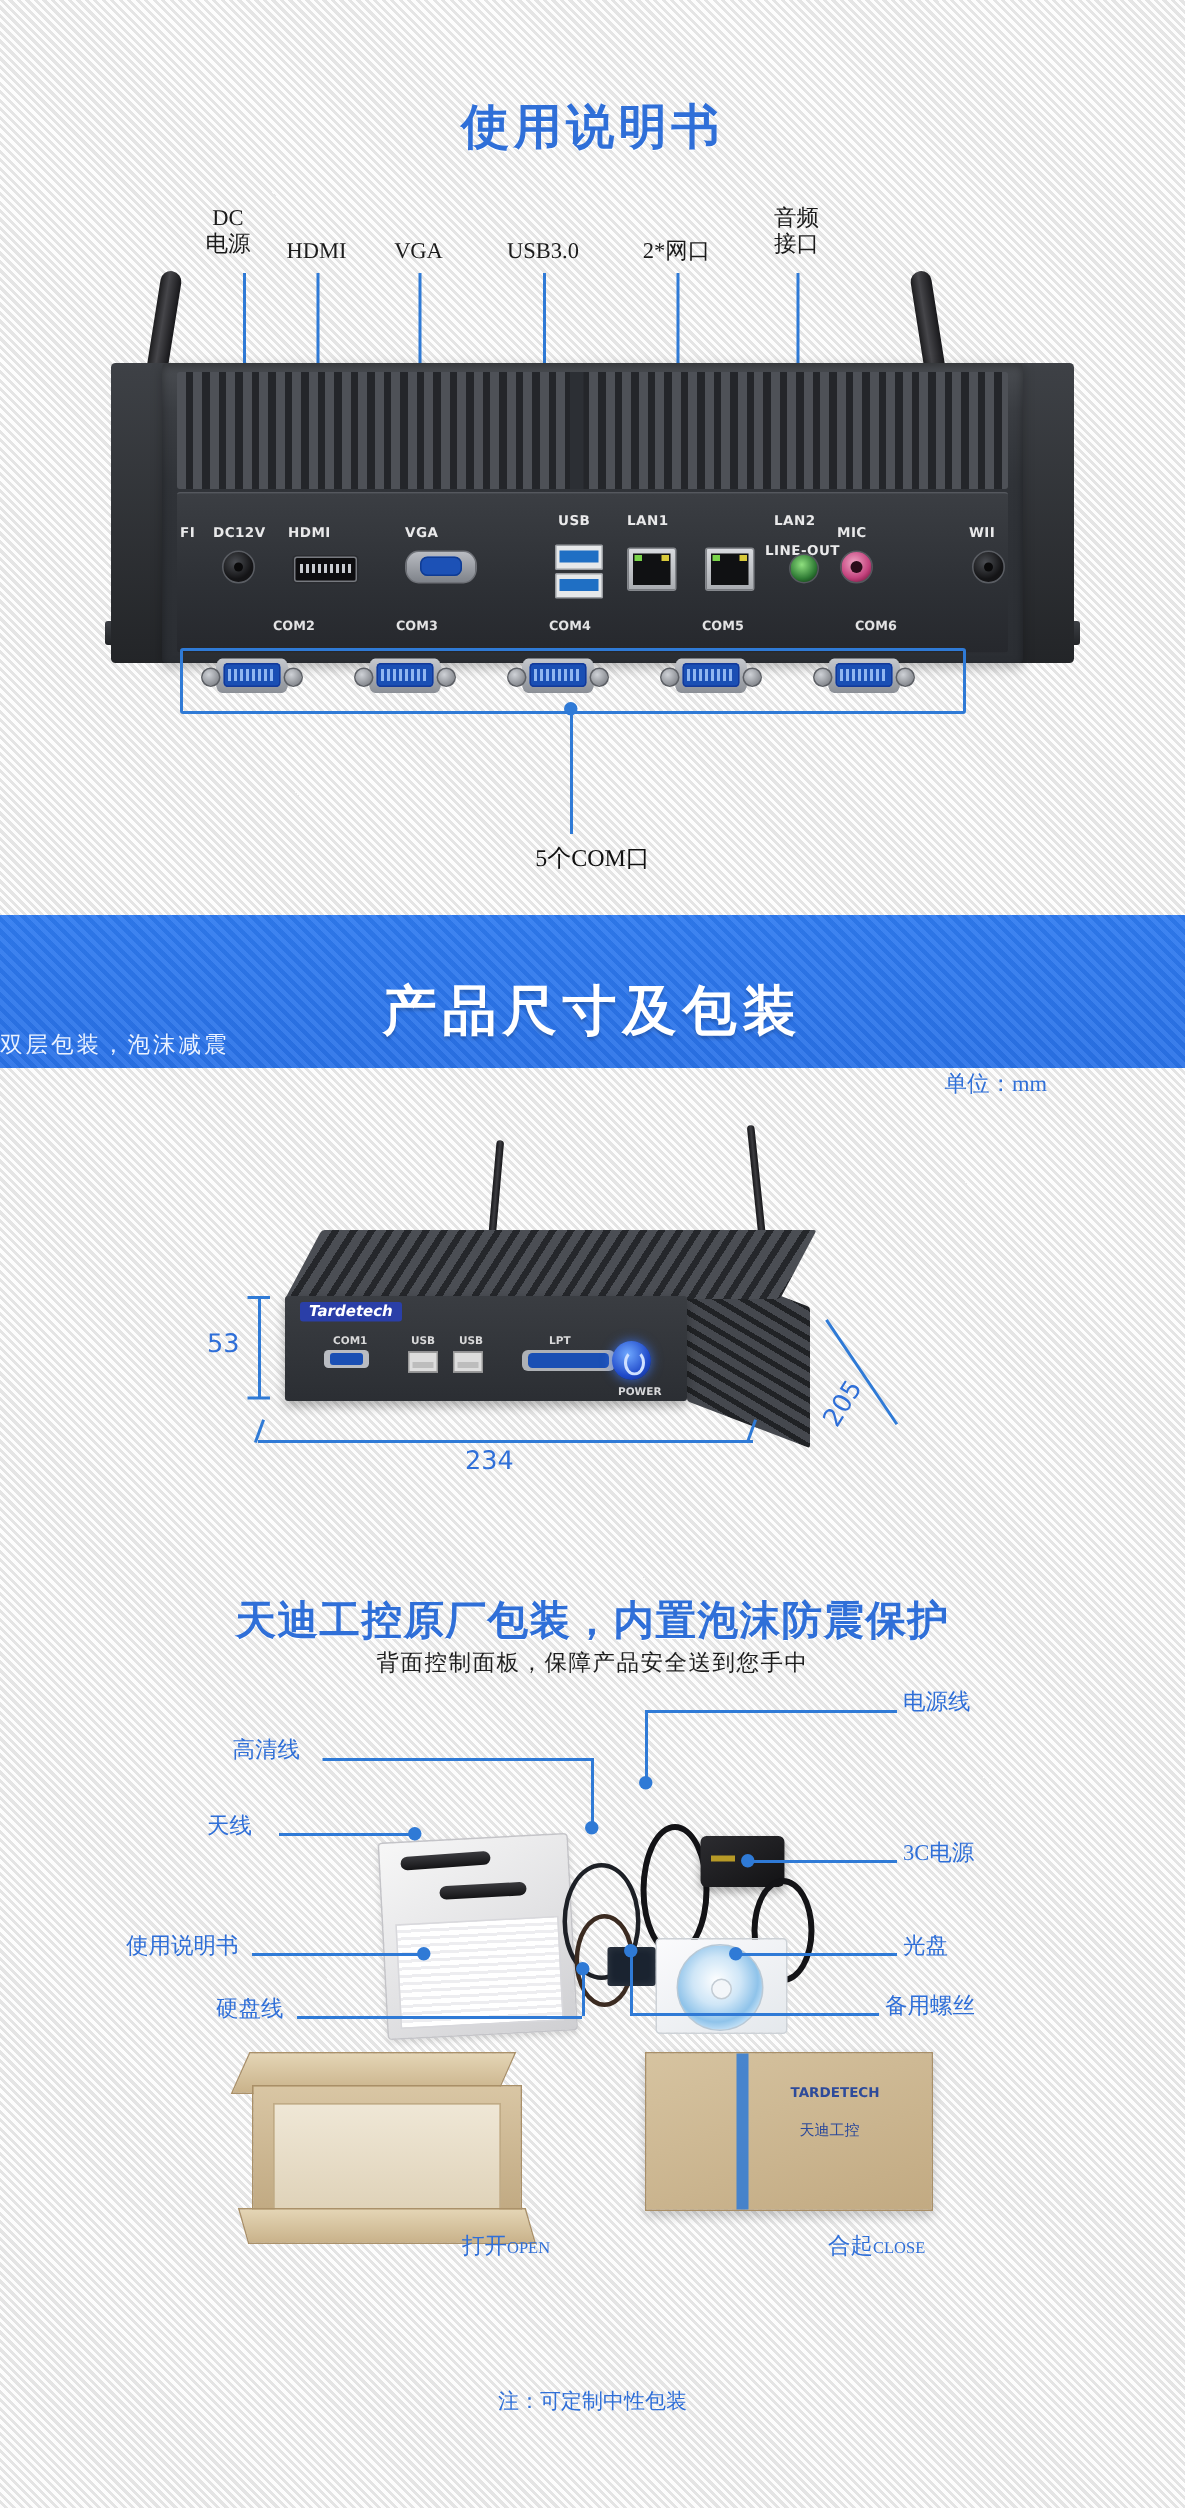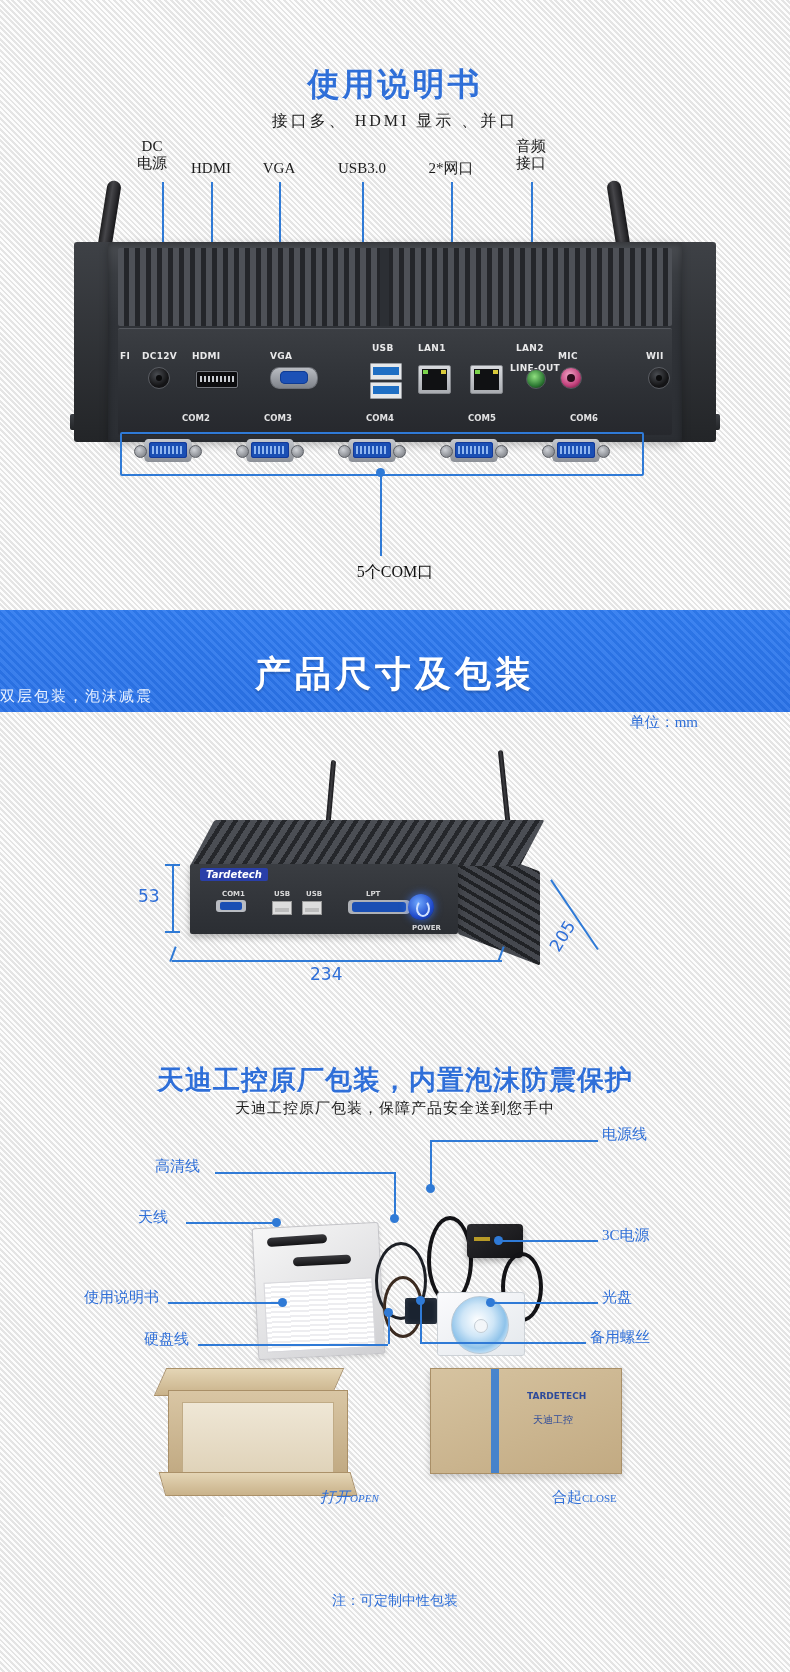--- a/index.html
+++ b/index.html
@@ -205,21 +205,20 @@
     font-size:14px;color:#2f6fd8;font-family:Liberation Sans, sans-serif;}
 </style>
 </head>
 <body>
 
 <div class="page">
 
   <section id="sec-rear">
 
     <h1 id="rear-title">使用说明书</h1>
-    <p id="rear-sub">接口多、 HDMI 显示 、并口</p>
 
     <div class="callout" style="left:122px;top:138px;width:60px;">
       <span class="l2">DC</span>
       <span class="l2">电源</span>
     </div>
     <div class="lead" style="left:162px;top:182px;height:175px;"></div>
 
     <div class="callout" style="left:176px;top:160px;width:70px;">
       <span class="l2">HDMI</span>
     </div>
@@ -376,21 +375,21 @@
       <div class="dimline" style="left:350px;top:186px;width:1.5px;height:16px;transform:rotate(20deg);"></div>
       <div class="dimnum" style="left:160px;top:204px;">234</div>
 
       <div class="dimline" style="left:400px;top:120px;width:1.5px;height:84px;transform:rotate(-34deg);transform-origin:top;"></div>
       <div class="dimnum" style="left:396px;top:166px;transform:rotate(-58deg);">205</div>
     </div>
   </section>
 
   <section>
     <h2 id="pack-title">天迪工控原厂包装，内置泡沫防震保护</h2>
-    <p id="pack-sub">天迪工控原厂包装，保障产品安全送到您手中</p>
+    <p id="pack-sub">背面控制面板，保障产品安全送到您手中</p>
 
     <div id="acc-photo">
       <div class="bag" style="left:40px;top:45px;width:125px;height:130px;transform:rotate(-3deg);">
         <div class="paper"></div>
       </div>
       <div class="antstick" style="left:52px;top:56px;width:60px;transform:rotate(-4deg);"></div>
       <div class="antstick" style="left:78px;top:76px;width:58px;transform:rotate(-3deg);"></div>
 
       <div class="sata" style="left:160px;top:62px;width:46px;height:72px;border-color:#1d2026;"></div>
       <div class="sata" style="left:168px;top:96px;width:34px;height:56px;border-color:#3b2b21;"></div>
@@ -446,21 +445,21 @@
       <div class="cbox-inner" style="left:22px;top:34px;width:150px;height:72px;"></div>
       <div class="cbox-flap" style="left:2px;top:104px;width:190px;height:22px;transform:skewX(16deg);"></div>
     </div>
 
     <div class="cbox-closed" style="left:430px;top:1368px;width:190px;height:104px;">
       <div class="boxtape" style="left:60px;top:0;width:8px;height:104px;"></div>
       <span class="boxbrand" style="left:96px;top:22px;">TARDETECH</span>
       <span class="boxbrand-cn" style="left:102px;top:44px;">天迪工控</span>
     </div>
 
-    <div class="boxcap" style="left:320px;top:1488px;font-style:italic;">
+    <div class="boxcap" style="left:308px;top:1488px;">
       <span>打开</span><small>OPEN</small>
     </div>
     <div class="boxcap" style="left:552px;top:1488px;">
       <span>合起</span><small>CLOSE</small>
     </div>
 
     <div id="final-note">注：可定制中性包装</div>
   </section>
 
 </div>

